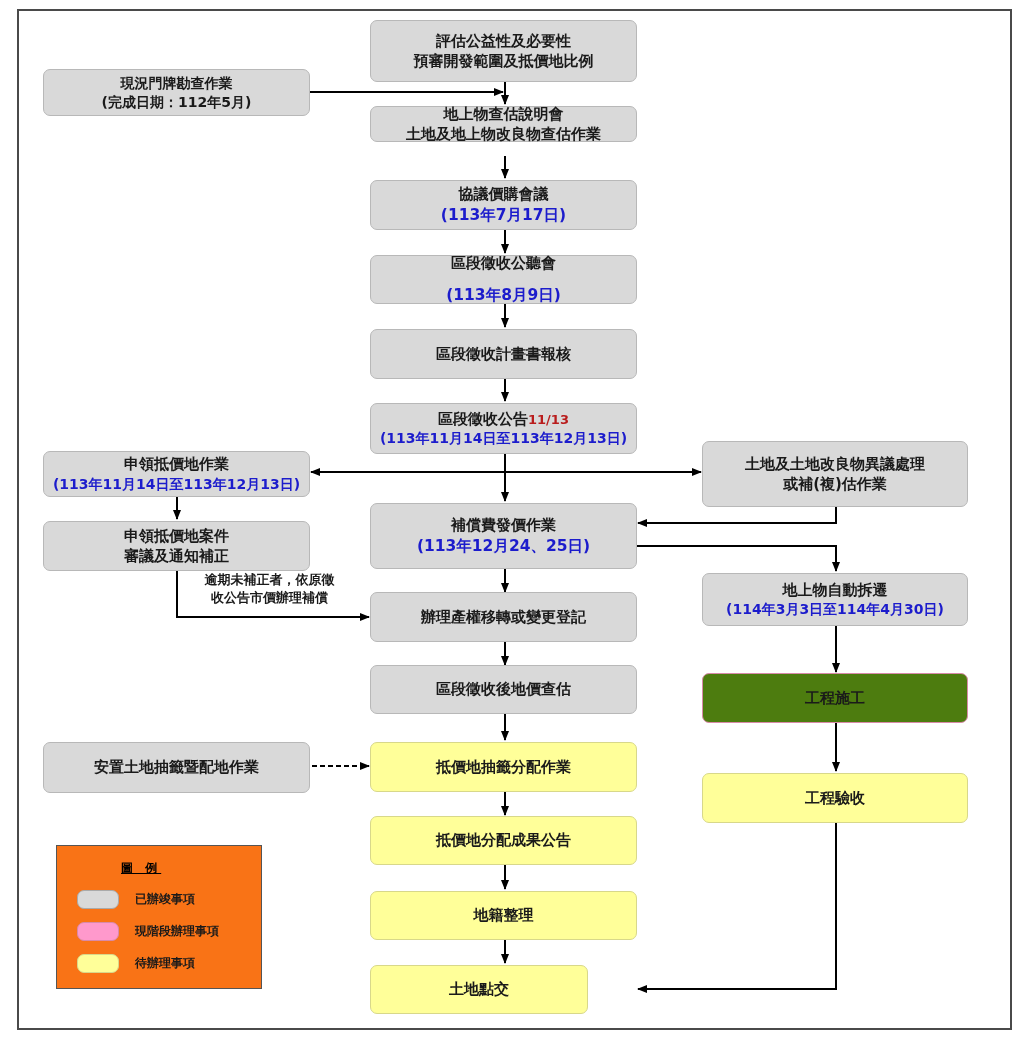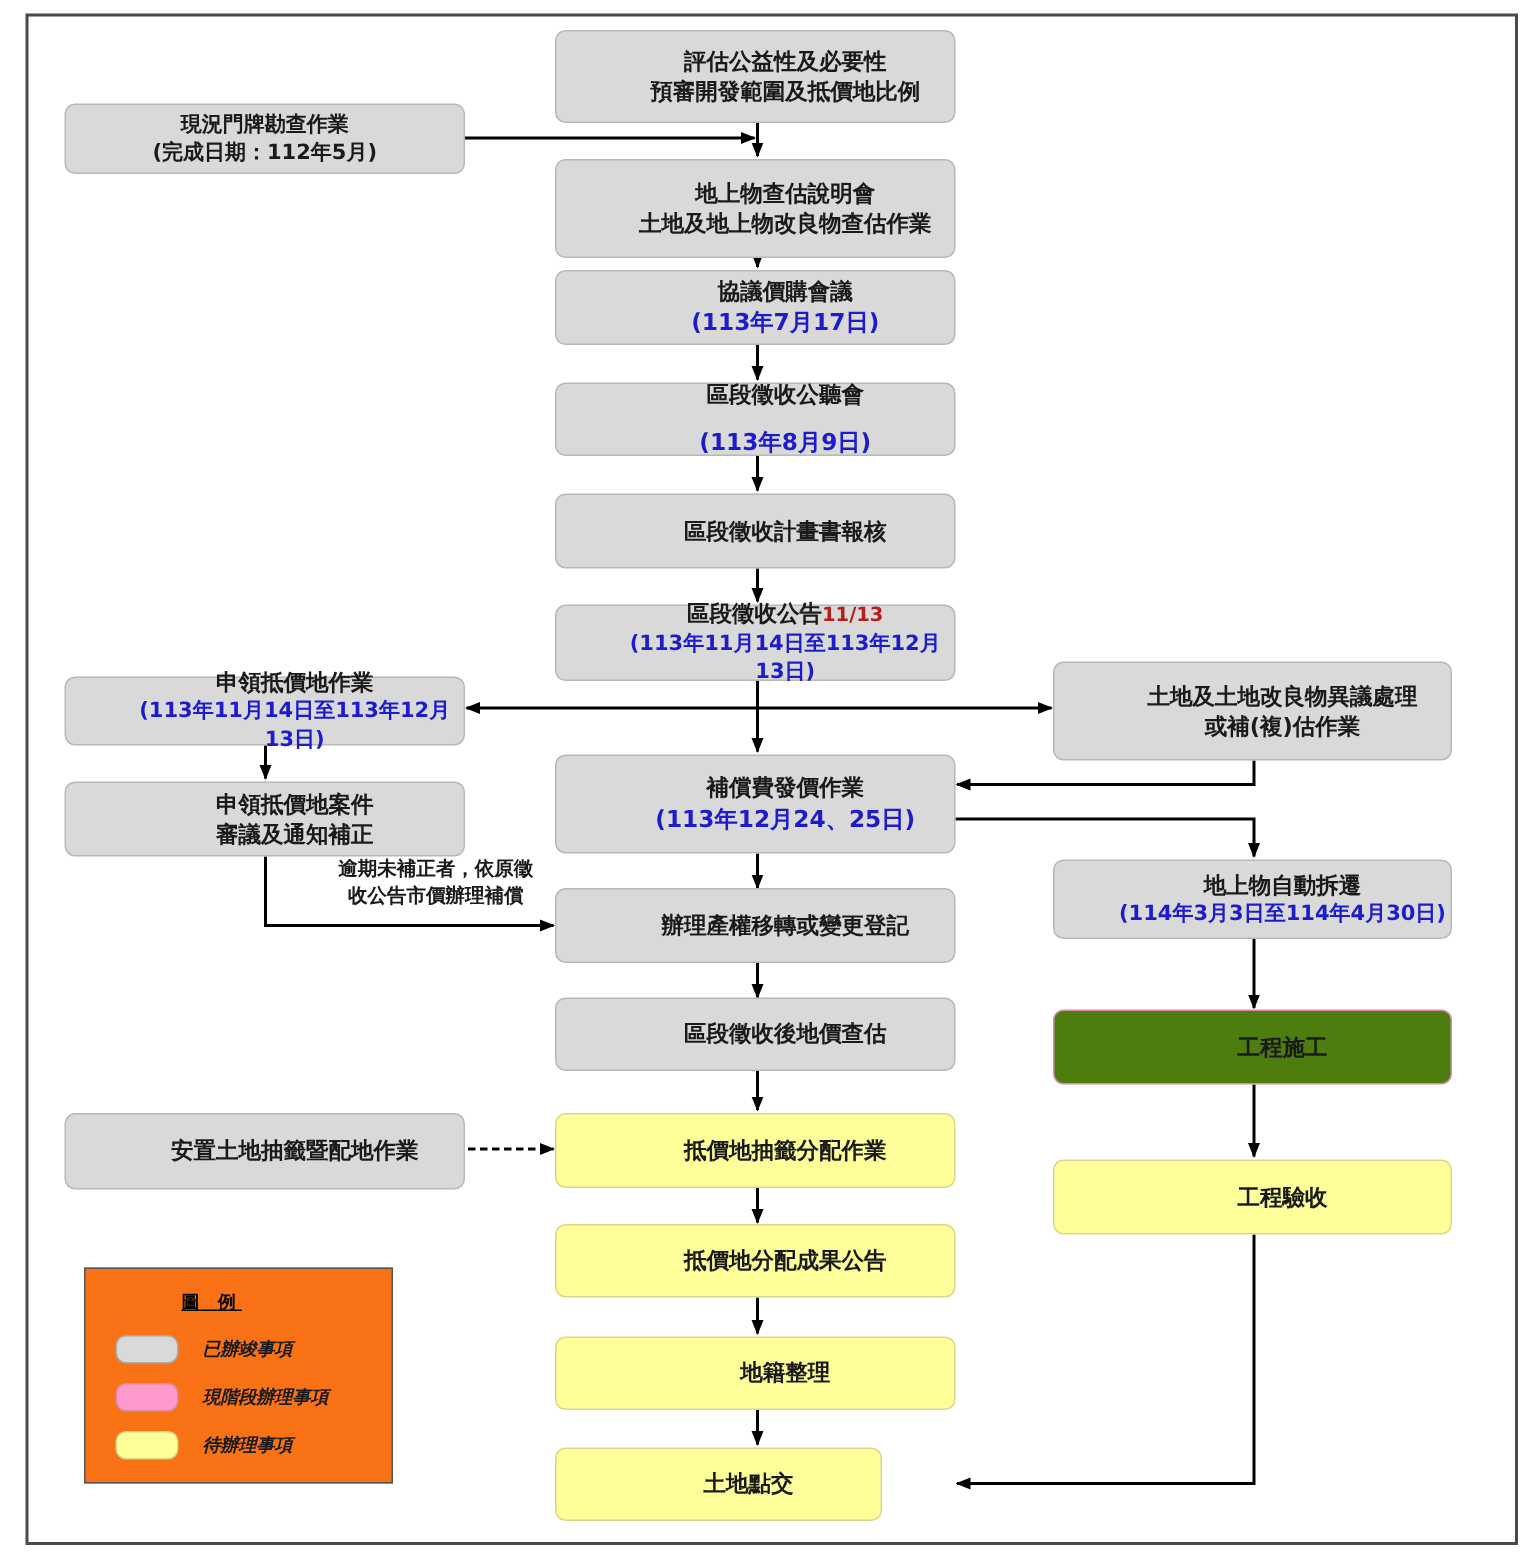--- a/index.html
+++ b/index.html
@@ -7,35 +7,35 @@
          font-family:"DejaVu Sans","Liberation Sans",sans-serif; }
   .frame { position:absolute; left:17px; top:9px; width:995px; height:1021px;
            border:2px solid #4a4a4a; box-sizing:border-box; }
   .box { position:absolute; box-sizing:border-box; border-radius:7px;
          border:1px solid #b8b8b8; display:flex; flex-direction:column;
          align-items:center; justify-content:center; text-align:center;
          color:#1a1a1a; font-weight:bold; line-height:1.35; }
   .gray { background:#d9d9d9; }
   .pink { background:#4d7c0f; border-color:#d88aa8; }
   .yellow { background:#ffff99; border-color:#d8d88a; }
-  .t15 { font-size:15px;padding-left:40px; }
+  .t15 { font-size:15px; }
   .t14 { font-size:14px; }
   .t13 { font-size:13px; }
   .blue { color:#1c1ccc; }
   .red { color:#b91c1c; }
   .blue-big { font-size:15.5px; }
   .blue-small { font-size:14px; }
   svg.arrows { position:absolute; left:0; top:0; }
   .note { position:absolute; font-size:13px; font-weight:bold; color:#1a1a1a;
           line-height:1.4; text-align:center; }
   .legend { position:absolute; left:56px; top:845px; width:206px; height:144px;
             border:1.5px solid #555; box-sizing:border-box; background:#f97316; }
   .legend-title { position:absolute; left:64px; top:14px; font-size:12px;
                   font-weight:bold; text-decoration:underline; letter-spacing:4px; }
-  .legend-row { position:absolute; left:20px; display:flex; align-items:center;font-style:italic; }
+  .legend-row { position:absolute; left:20px; display:flex; align-items:center; }
   .swatch { width:42px; height:19px; border-radius:7px; box-sizing:border-box;
             border:1px solid #aaa; margin-right:16px; }
   .legend-label { font-size:12px; font-weight:bold; color:#1a1a1a; }
 </style>
 </head>
 <body>
 
 <div class="frame"></div>
 
 <svg class="arrows" width="1024" height="1040">
@@ -74,21 +74,21 @@
 <div class="box gray t15" style="left:370px;top:20px;width:267px;height:62px;">
   <span>評估公益性及必要性</span>
   <span>預審開發範圍及抵價地比例</span>
 </div>
 
 <div class="box gray t14" style="left:43px;top:69px;width:267px;height:47px;">
   <span>現況門牌勘查作業</span>
   <span>(完成日期：112年5月)</span>
 </div>
 
-<div class="box gray t15" style="left:370px;top:106px;width:267px;height:66px;">
+<div class="box gray t15" style="left:370px;top:106px;width:267px;height:36px;">
   <span>地上物查估說明會</span>
   <span>土地及地上物改良物查估作業</span>
 </div>
 
 <div class="box gray t15" style="left:370px;top:180px;width:267px;height:50px;">
   <span>協議價購會議</span>
   <span class="blue blue-big">(113年7月17日)</span>
 </div>
 
 <div class="box gray t15" style="left:370px;top:255px;width:267px;height:49px;gap:12px;">
@@ -118,21 +118,21 @@
 <div class="box gray t15" style="left:370px;top:503px;width:267px;height:66px;">
   <span>補償費發價作業</span>
   <span class="blue blue-big">(113年12月24、25日)</span>
 </div>
 
 <div class="box gray t15" style="left:43px;top:521px;width:267px;height:50px;">
   <span>申領抵價地案件</span>
   <span>審議及通知補正</span>
 </div>
 
-<div class="note" style="left:203px;top:571px;width:175px;">
+<div class="note" style="left:182px;top:571px;width:175px;">
   <div>逾期未補正者，依原徵</div>
   <div>收公告市價辦理補償</div>
 </div>
 
 <div class="box gray t15" style="left:702px;top:573px;width:266px;height:53px;">
   <span>地上物自動拆遷</span>
   <span class="blue blue-small">(114年3月3日至114年4月30日)</span>
 </div>
 
 <div class="box gray t15" style="left:370px;top:592px;width:267px;height:50px;">

